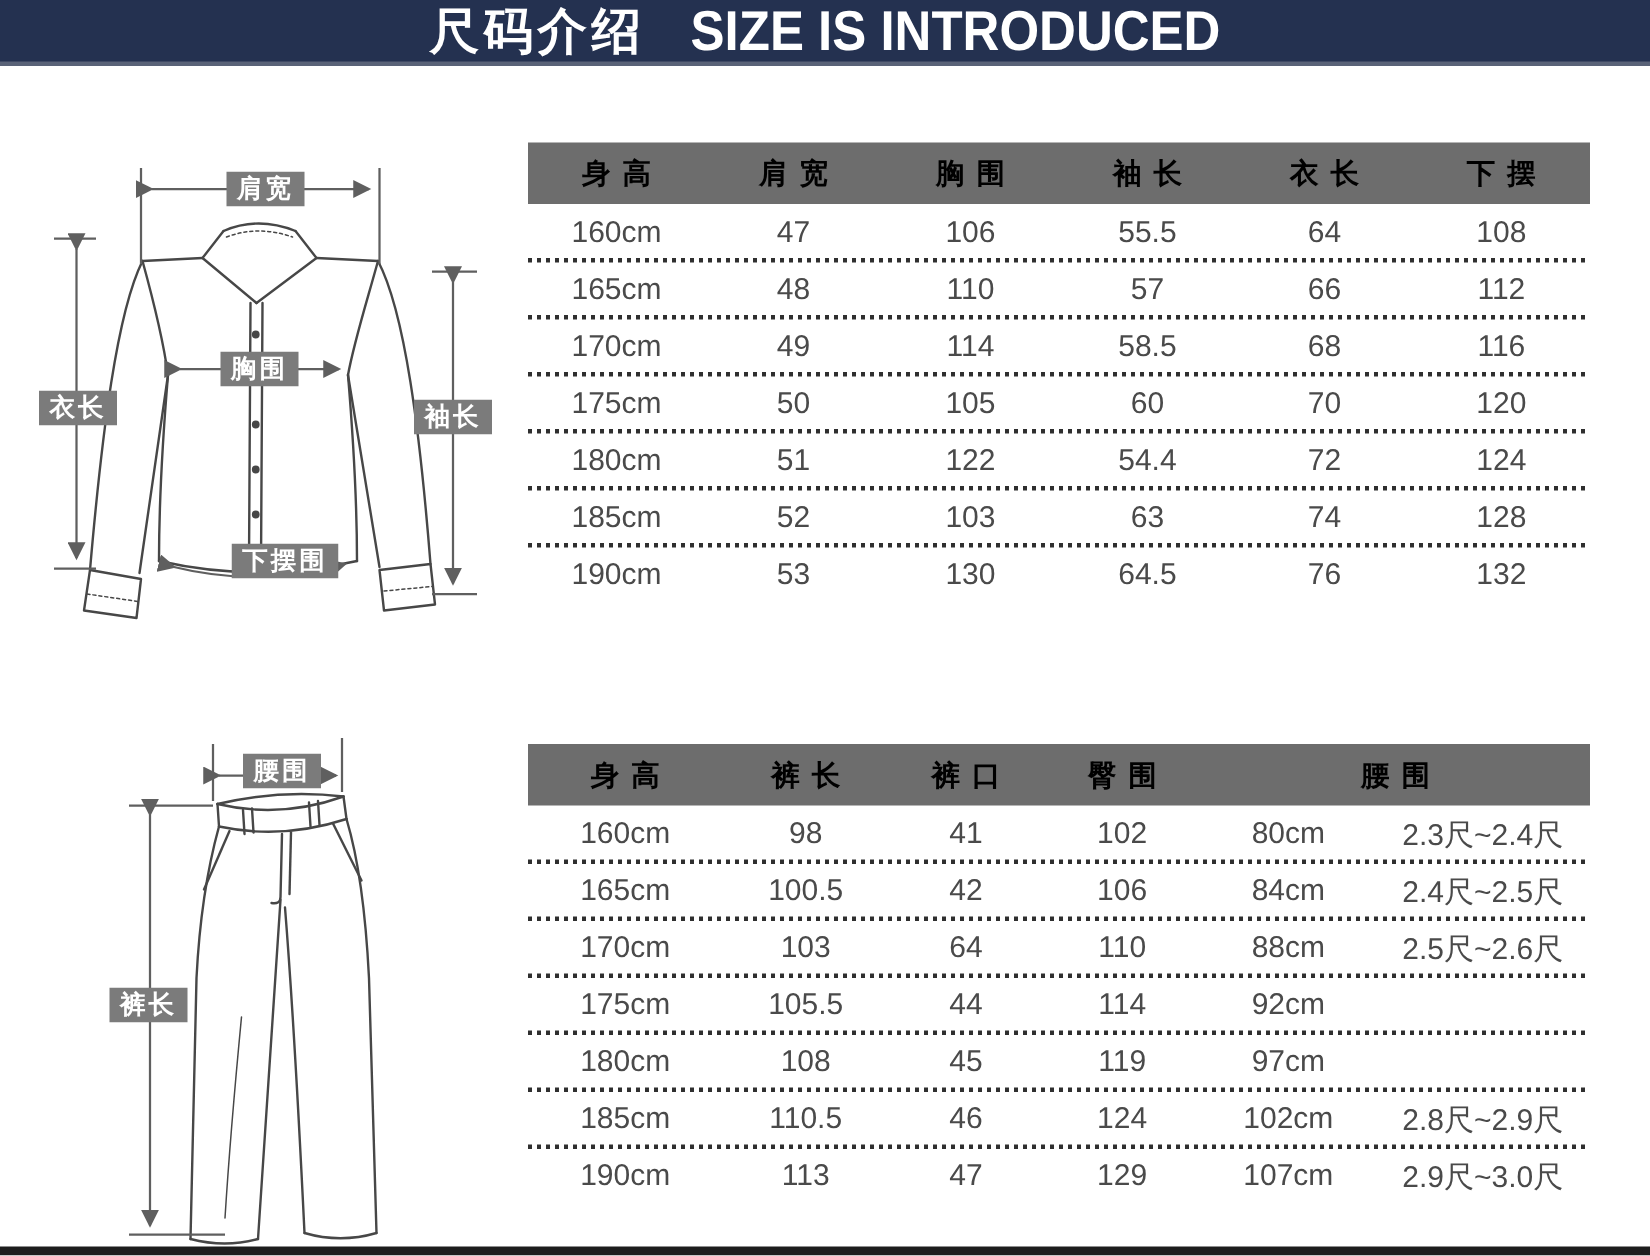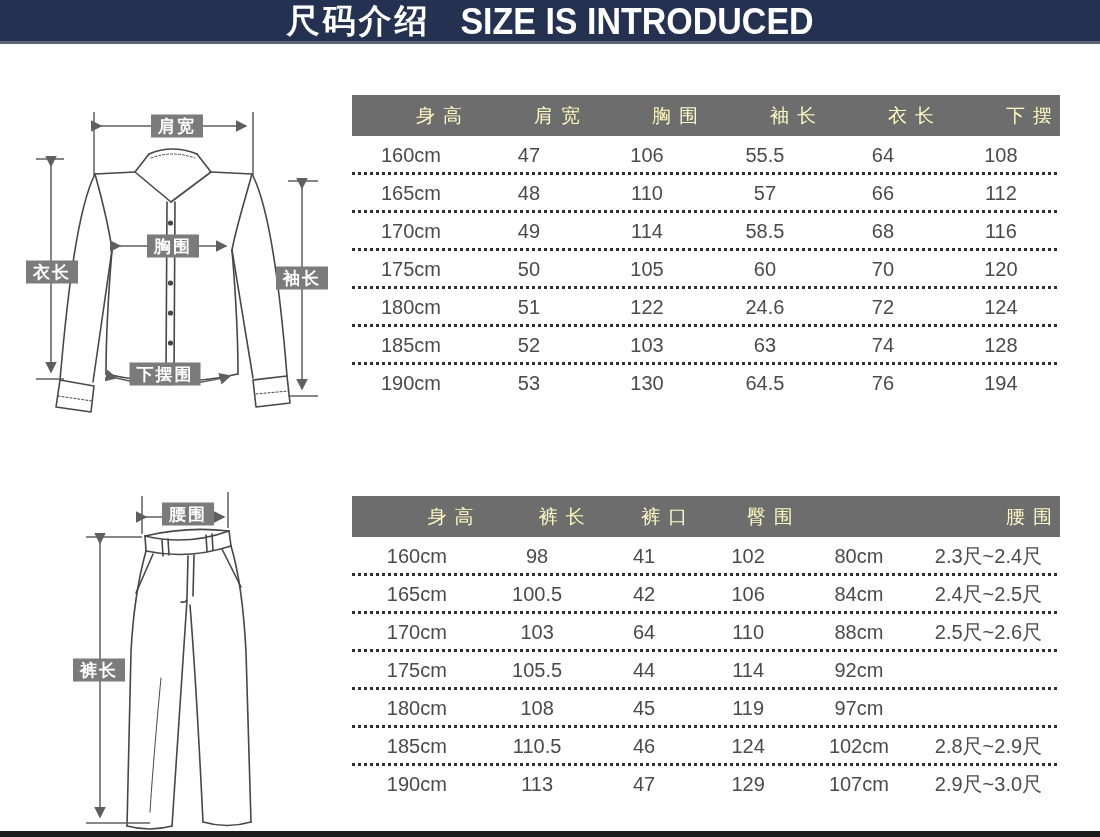--- a/index.html
+++ b/index.html
@@ -30,21 +30,21 @@
   }
 
   
   .size-table { position:absolute; left:352px; width:708px; }
   .size-table-shirt { top:95px; }
   .size-table-pants { top:496px; }
   .t-head {
     display:flex; align-items:center; height:41px; background:#6d6d6d;
   }
   .hcell {
-    color:#fef9c3; font-size:19px; font-weight:normal; text-align:right;
+    color:#000000; font-size:19px; font-weight:bold; text-align:center;
     letter-spacing:8px; text-indent:8px;
   }
   .trow { display:flex; align-items:center; height:38px; position:relative; }
   .trow:not(:last-child)::after {
     content:""; position:absolute; left:0; bottom:-1px; width:100%; height:3px;
     background:repeating-linear-gradient(to right,#2f2f2f 0 3px,transparent 3px 6px);
   }
   .tcell { text-align:center; font-size:20px; color:#4a4a4a; }
 
   
@@ -117,21 +117,21 @@
       <path d="M51,108 V314" marker-start="url(#ah)" marker-end="url(#ah)"></path>
       <path d="M288,123 H318"></path>
         <path d="M288,338 H318"></path>
       <path d="M302,130 V331" marker-start="url(#ah)" marker-end="url(#ah)"></path>
     </g>
   </svg>
   <div class="dim-label" style="left:177px; top:68px;">肩宽</div>
   <div class="dim-label" style="left:173px; top:188px;">胸围</div>
   <div class="dim-label" style="left:52px;  top:214px;">衣长</div>
   <div class="dim-label" style="left:302px; top:220px;">袖长</div>
-  <div class="dim-label" style="left:165px; top:316px;">下摆围</div>
+  <div class="dim-label" style="left:190px; top:316px;">下摆围</div>
 </div>
 
 <div class="fig fig-pants">
   <svg width="340" height="377" viewBox="0 0 340 377">
     <defs>
       <marker id="ah2" markerWidth="9" markerHeight="8" refX="7" refY="4" orient="auto">
         <path d="M0,0 L8,4 L0,8 Z" fill="#5f5f5f"></path>
       </marker>
     </defs>
 
@@ -208,39 +208,39 @@
         <div class="tcell c1">50</div>
         <div class="tcell c2">105</div>
         <div class="tcell c3">60</div>
         <div class="tcell c4">70</div>
         <div class="tcell c5">120</div>
       </div>
       <div class="trow">
         <div class="tcell c0">180cm</div>
         <div class="tcell c1">51</div>
         <div class="tcell c2">122</div>
-        <div class="tcell c3">24.6</div>
+        <div class="tcell c3">54.4</div>
         <div class="tcell c4">72</div>
         <div class="tcell c5">124</div>
       </div>
       <div class="trow">
         <div class="tcell c0">185cm</div>
         <div class="tcell c1">52</div>
         <div class="tcell c2">103</div>
         <div class="tcell c3">63</div>
         <div class="tcell c4">74</div>
         <div class="tcell c5">128</div>
       </div>
       <div class="trow">
         <div class="tcell c0">190cm</div>
         <div class="tcell c1">53</div>
         <div class="tcell c2">130</div>
         <div class="tcell c3">64.5</div>
         <div class="tcell c4">76</div>
-        <div class="tcell c5">194</div>
+        <div class="tcell c5">132</div>
       </div>
     </div>
 </div>
 
 <div class="size-table size-table-pants">
   <div class="t-head">
     <div class="hcell h0">身高</div>
     <div class="hcell h1">裤长</div>
     <div class="hcell h2">裤口</div>
     <div class="hcell h3">臀围</div>

